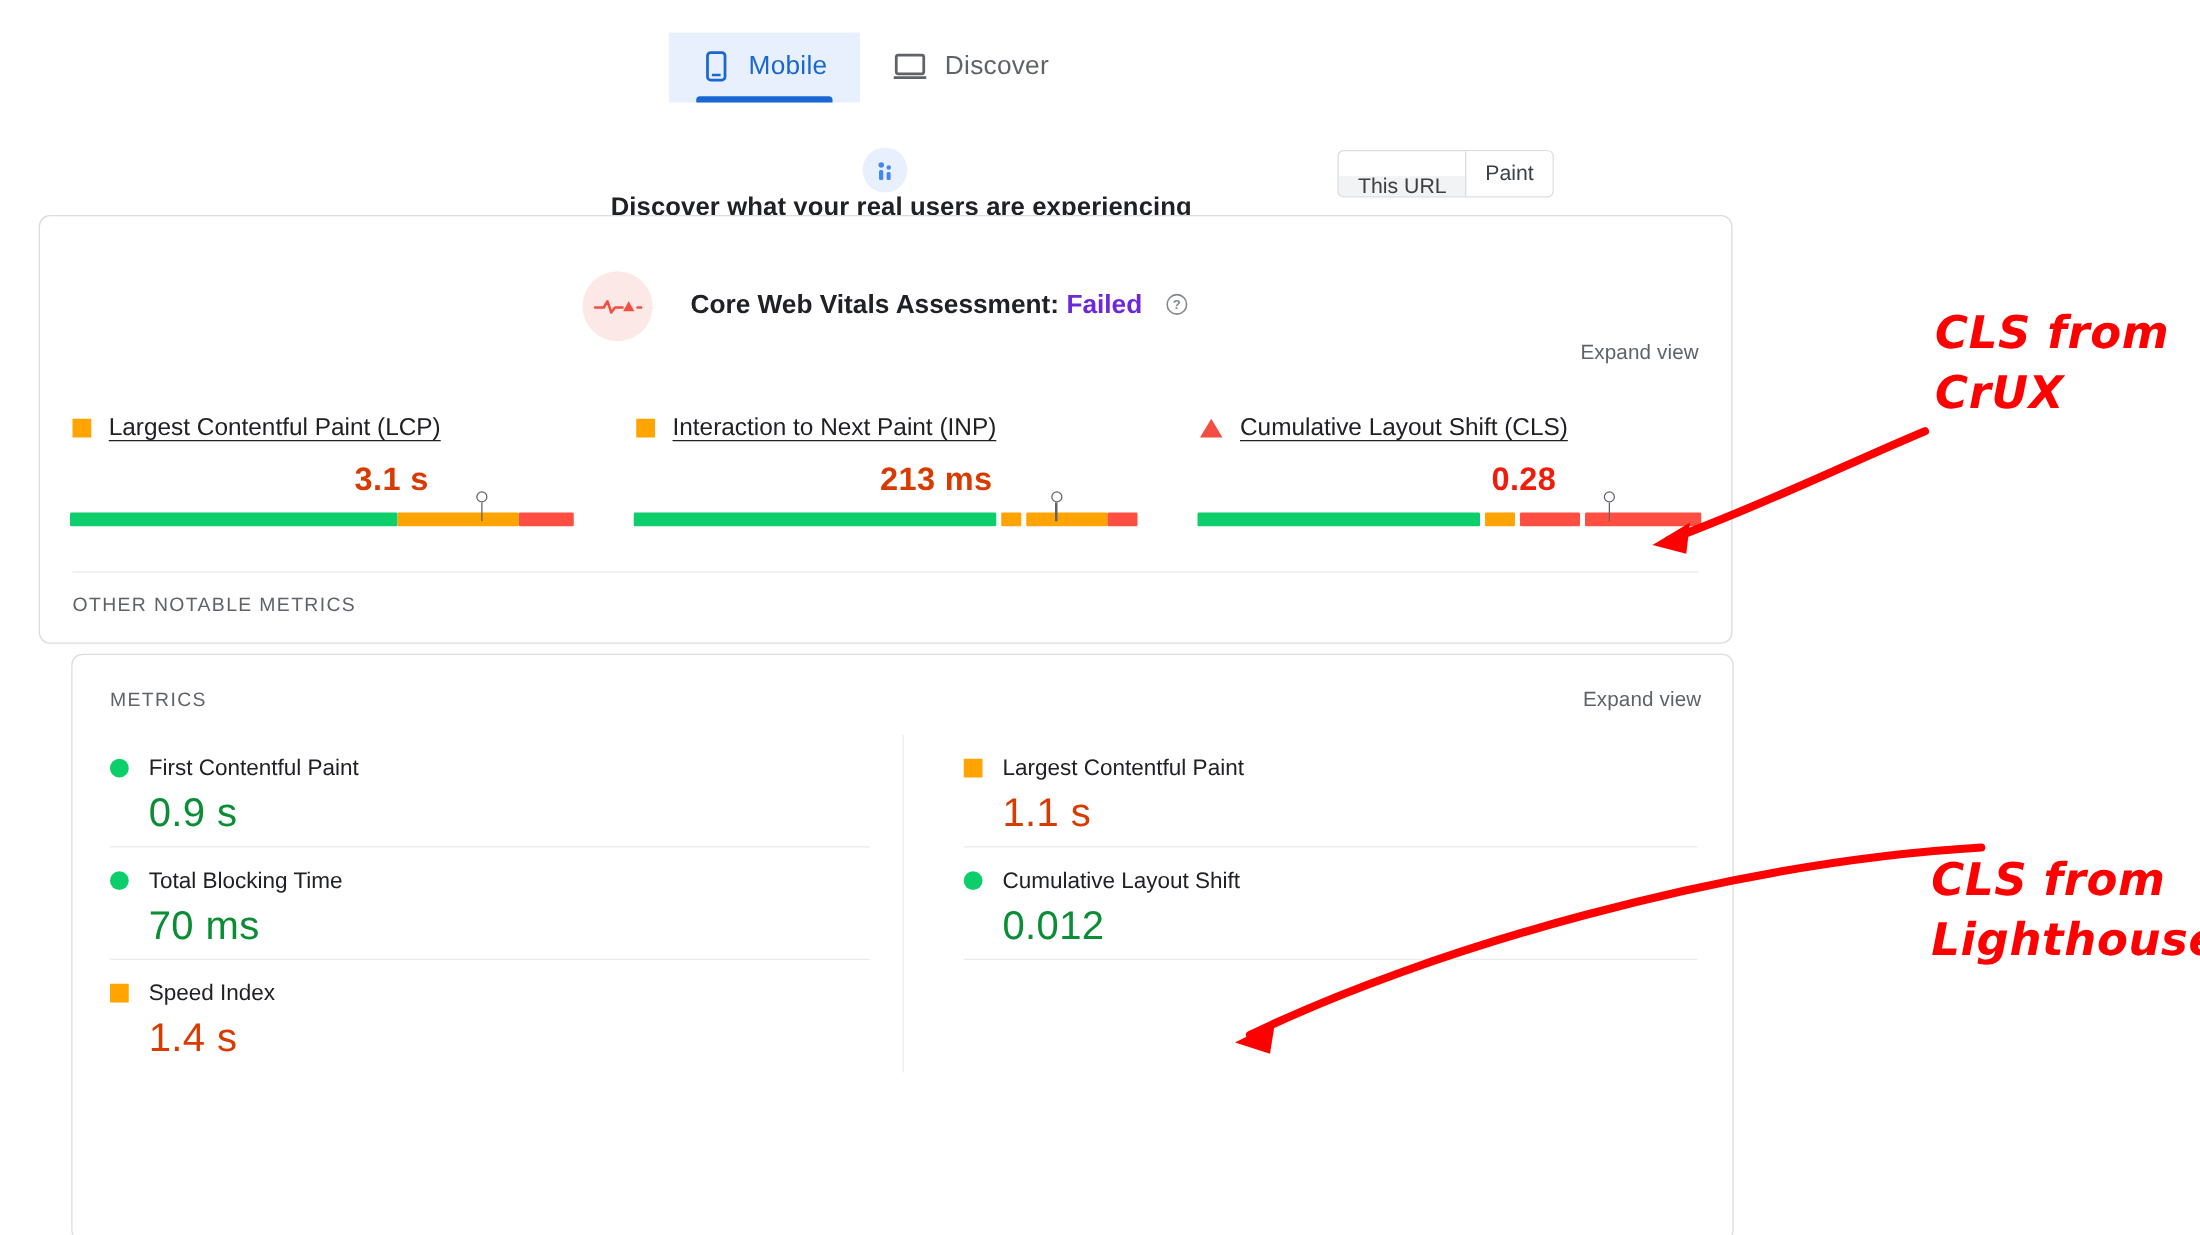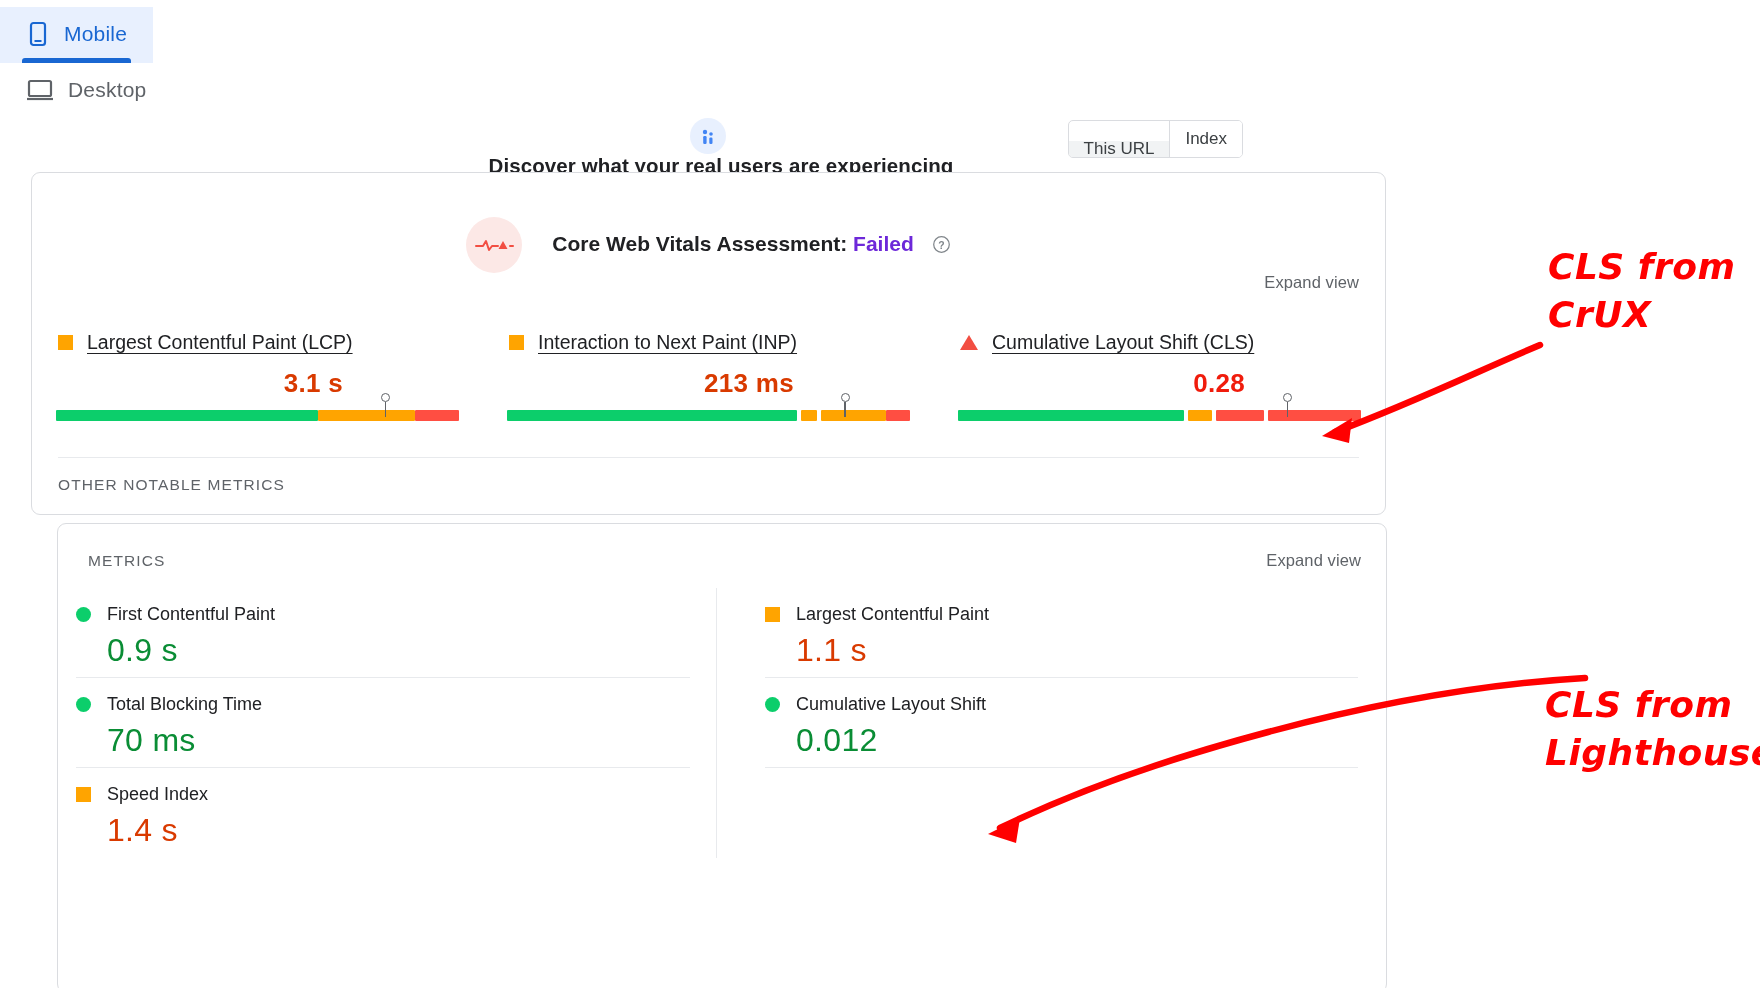--- a/index.html
+++ b/index.html
@@ -9,21 +9,21 @@
     background: #ffffff;
     font-family: "Liberation Sans", sans-serif;
     overflow: hidden;
   }
   #root { position: relative; width: 1760px; height: 988px; background:#fff; }
 
   
   .tabs {
     position: absolute; left: 0; top: 0; width: 1400px; height: 100px;
     display: flex; justify-content: center; align-items: flex-start;
-    gap: 0px; padding-top: 26px; flex-direction: column;
+    gap: 0px; padding-top: 26px;
   }
   .tab {
     display: flex; align-items: center; gap: 14px;
     padding: 14px 26px 16px 26px;
     font-size: 21px; letter-spacing: .2px;
     color: #5f6368; cursor: pointer; position: relative;
     background: transparent; border: 0;
     font-family: "Liberation Sans", sans-serif;
   }
   .tab.active { color: #1967d2; background: #e8f0fe; }
@@ -134,21 +134,21 @@
     width: 1330px; height: 470px;
     border: 1px solid #dadce0; border-radius: 9px; background: #fff;
   }
   .lh-head {
     position: absolute; left: 30px; top: 28px; font-size: 15.5px;
     color: #5f6368; letter-spacing: 1.1px;
   }
   .expand-lh { right: 25px; top: 27px; }
 
   .lh-grid {
-    position: absolute; left: 18px; top: 64px; right: 28px;
+    position: absolute; left: 30px; top: 64px; right: 28px;
     display: flex;
   }
   .lh-col { width: 50%; }
   .lh-col.left { border-right: 1px solid #e8eaed; padding-right: 26px; }
   .lh-col.right { padding-left: 48px; }
   .lh-item { height: 90px; padding-top: 16px; border-bottom: 1px solid #e8eaed; }
   .lh-item.last { border-bottom: 0; }
   .lh-item.blank { border-bottom: 0; }
   .lh-item-head { display: flex; align-items: center; gap: 16px; }
   .dot { width: 15px; height: 15px; border-radius: 50%; background: #0cce6b; flex:0 0 auto; }
@@ -183,37 +183,37 @@
       </span>
       <span>Mobile</span>
     </button>
     <button class="tab">
       <span>
         <svg width="28" height="26" viewBox="0 0 28 26">
           <rect x="3" y="4" width="22" height="15" rx="1.6" fill="none" stroke="#5f6368" stroke-width="2.2"></rect>
           <line x1="1" y1="22" x2="27" y2="22" stroke="#5f6368" stroke-width="2.2"></line>
         </svg>
       </span>
-      <span>Desktop</span>
+      <span>Discover</span>
     </button>
   </div>
 
   <div class="discover-row">
     <div class="discover-badge">
       <svg width="24" height="24" viewBox="0 0 24 24">
         <circle cx="9" cy="8" r="2.2" fill="#4285f4"></circle>
         <circle cx="15" cy="10" r="1.8" fill="#4285f4"></circle>
         <rect x="7.2" y="12" width="3.4" height="8" rx="1.2" fill="#4285f4"></rect>
         <rect x="13.3" y="13.5" width="3.2" height="6.5" rx="1.2" fill="#4285f4"></rect>
       </svg>
     </div>
     <div class="discover-title">Discover what your real users are experiencing</div>
     <div class="scope-toggle">
       <button class="scope-btn selected">This URL</button>
-      <button class="scope-btn">Index</button>
+      <button class="scope-btn">Paint</button>
     </div>
   </div>
 
   <div class="crux-card">
 
     <div class="cwv-head">
       <div class="cwv-icon">
         <svg width="40" height="20" viewBox="0 0 40 20">
           <polyline points="2,11 9,11 12,6 15,15 18,11 24,11" fill="none" stroke="#f24e42" stroke-width="2" stroke-linecap="round" stroke-linejoin="round"></polyline>
           <polygon points="29,6 33.5,14 24.5,14" fill="#f24e42"></polygon>

